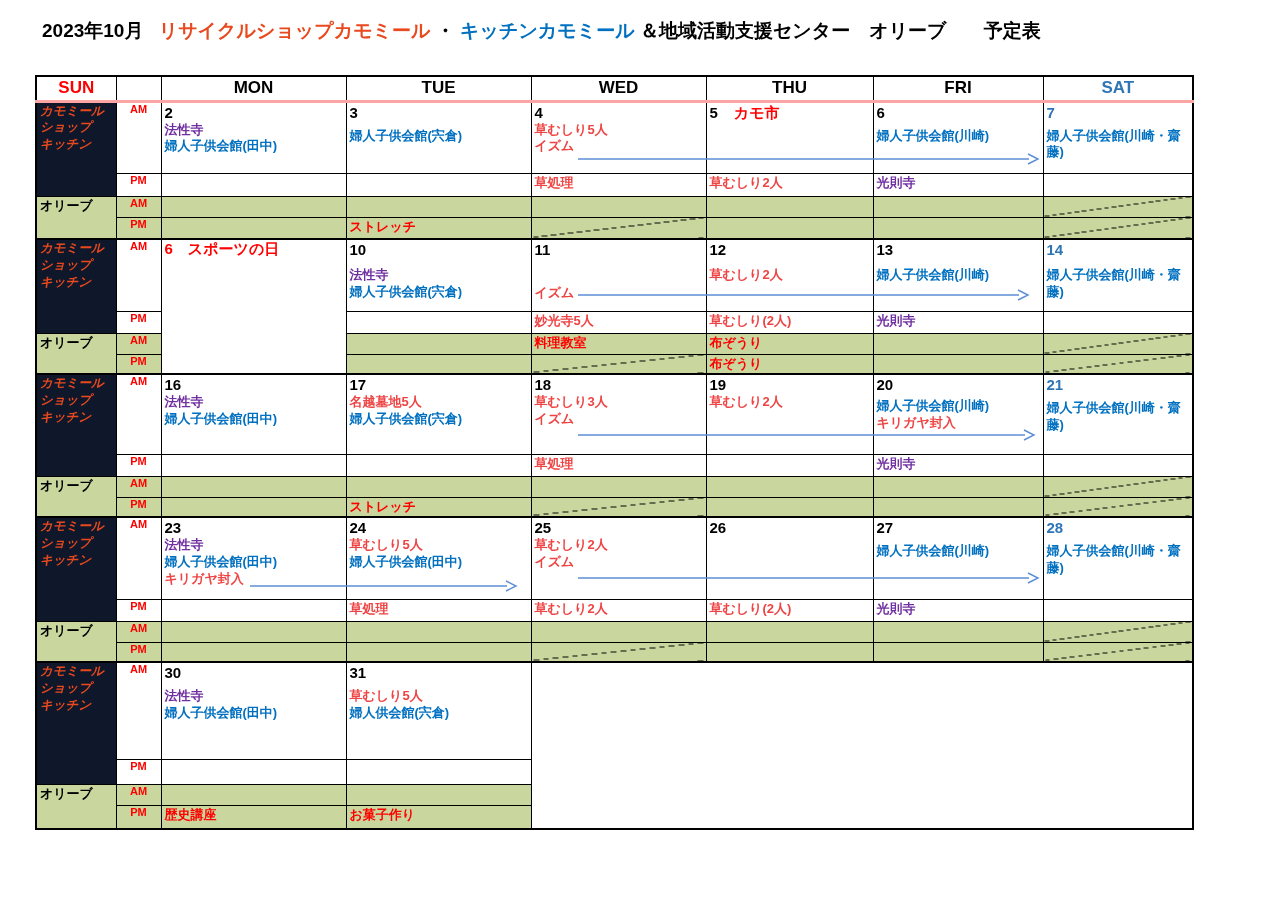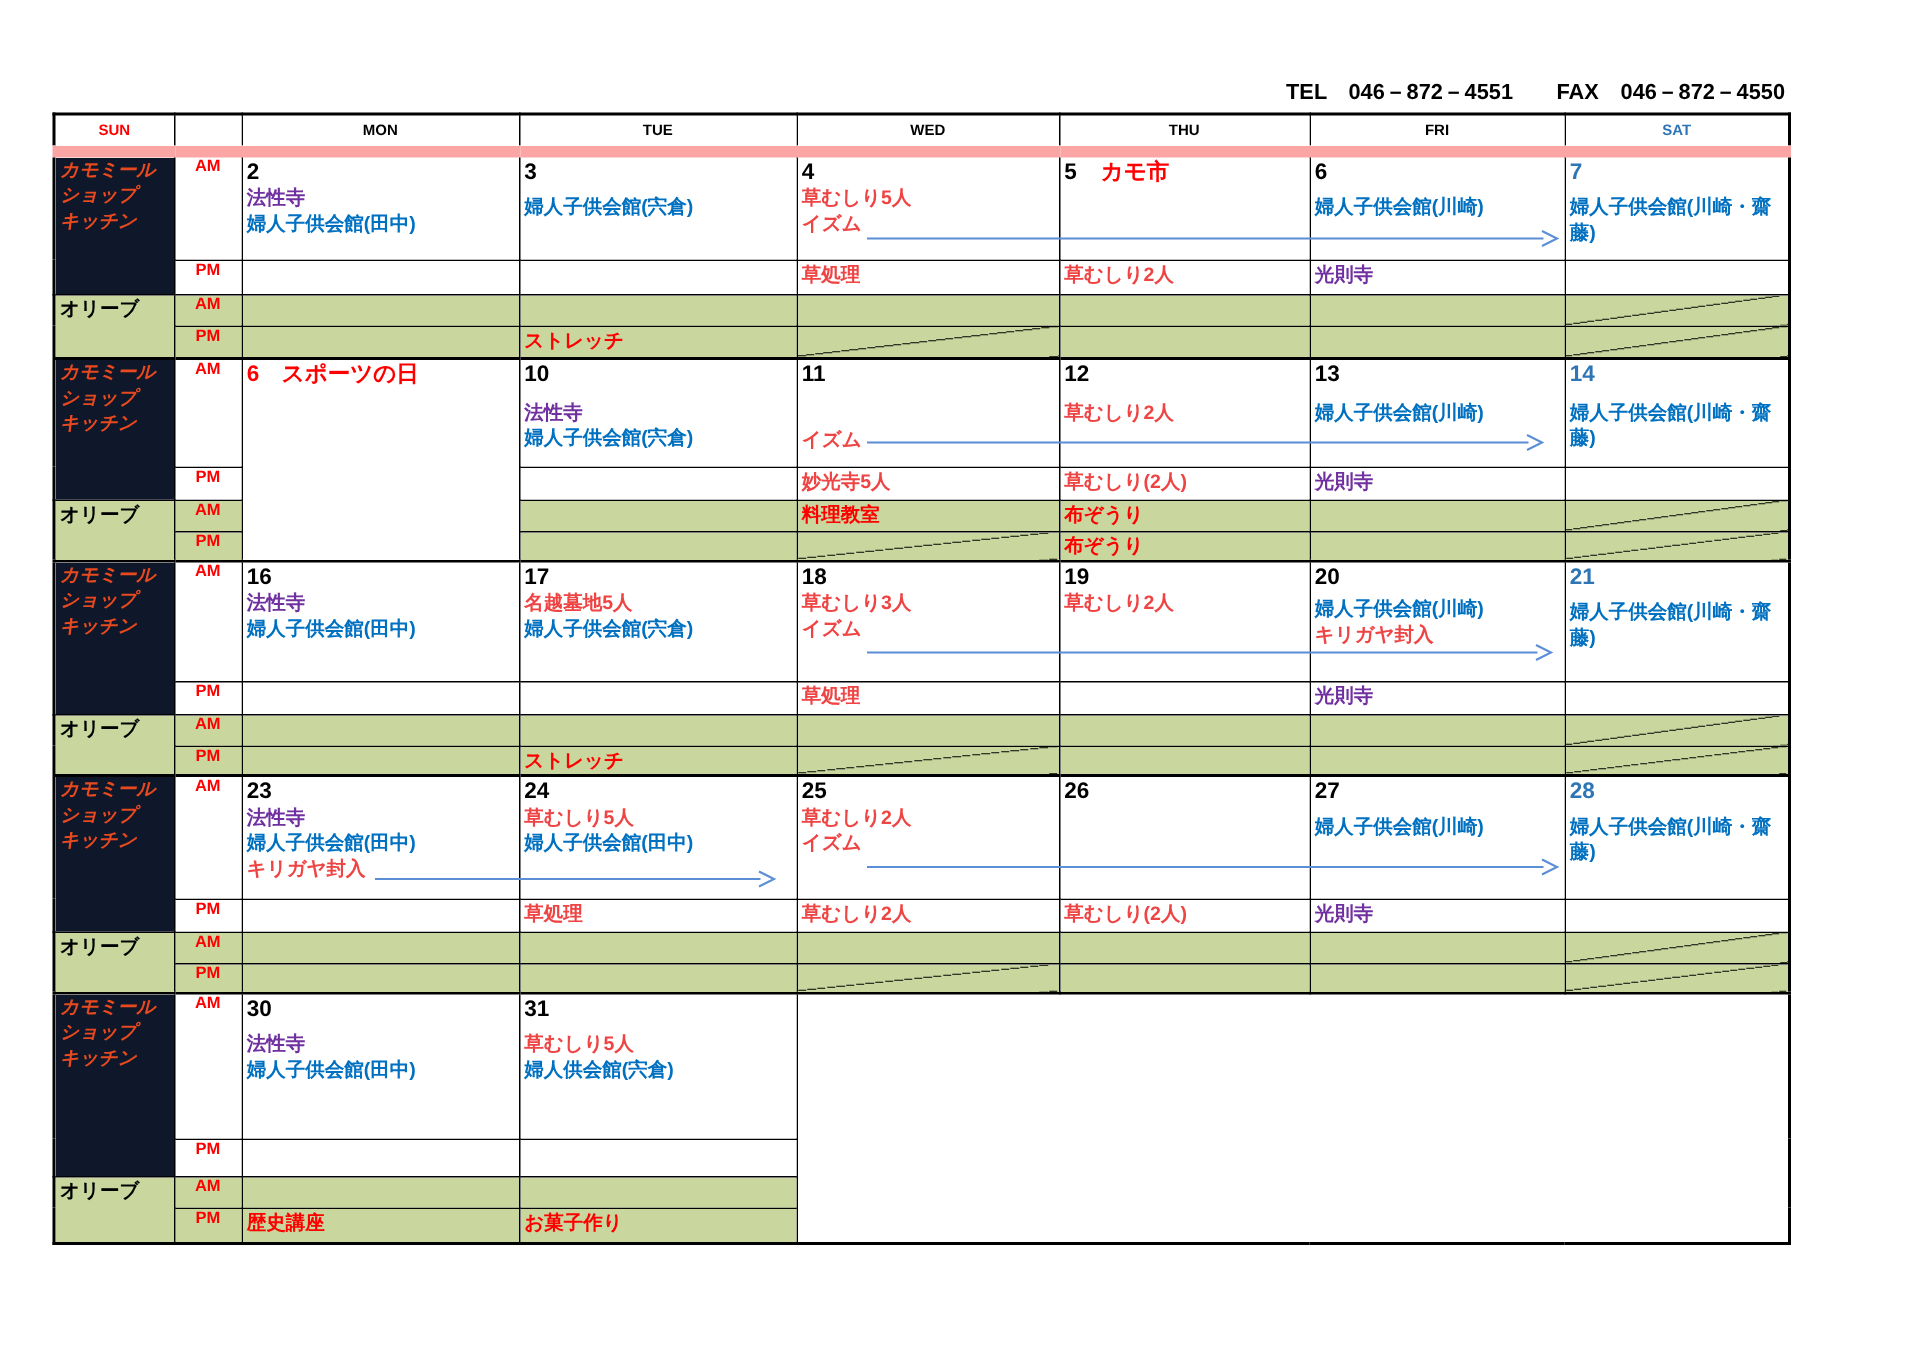--- a/index.html
+++ b/index.html
@@ -9,21 +9,21 @@
   
   .title-row{position:absolute;left:42px;top:18px;font-size:19px;font-weight:bold;white-space:nowrap;color:#000;}
   .t-orange{color:#e8491e;margin-left:10px;}
   .t-blue{color:#0070c0;}
   .t-suffix{margin-left:32px;}
   .contact{position:absolute;top:52px;right:90px;font-size:14.5px;font-weight:bold;color:#000;white-space:pre;}
 
   
   table.cal{position:absolute;left:35px;top:75px;width:1157px;border-collapse:collapse;table-layout:fixed;border:2px solid #000;}
   .cal th,.cal td{border:1px solid #000;padding:0 3px;vertical-align:top;font-weight:bold;overflow:visible;position:relative;box-sizing:border-box;}
-  .cal thead th{height:25px;text-align:center;vertical-align:middle;font-size:10px;color:#000;background:#fff;border-bottom:8px solid #fca5a5;}
+  .cal thead th{height:25px;text-align:center;vertical-align:middle;font-size:17px;color:#000;background:#fff;border-bottom:3px solid #fca5a5;}
   .hdr-sun{color:#ff0000 !important;}
   .hdr-sat{color:#2e75b6 !important;}
   tr.wk-top td{border-top:2px solid #000;}
 
   .shop-cell{color:#e8491e;font-size:12.5px;vertical-align:middle;line-height:1.35;background:#0f172a;font-style:italic;}
   .ampm{color:#ff0000;text-align:center;vertical-align:middle;font-size:11px;background:#fff;}
   .olive-bg{background:#c9d79e !important;}
   .olive-cell{background:#c9d79e;}
   .olive-name{color:#000000;font-size:13px;vertical-align:middle;background:#c9d79e;}
 
@@ -46,22 +46,29 @@
   .illus-cell{background:#fff;padding:0 !important;}
   .illus{position:relative;width:100%;height:100%;overflow:hidden;}
 
   .note{position:absolute;top:834px;right:140px;font-size:13.5px;font-weight:bold;color:#000;}
 </style>
 </head>
 <body>
 
 <div class="page">
 
-
-  <div class="contact">TEL　046－872－4551　　FAX　046－872－4550</div>
+  <div class="title-row">
+    <span>2023年10月</span>
+    <span class="t-orange">リサイクルショップカモミール</span>
+    <span>・</span>
+    <span class="t-blue">キッチンカモミール</span>
+    <span>＆地域活動支援センター　オリーブ</span>
+    <span class="t-suffix">予定表</span>
+  </div>
+
 
   <table class="cal">
     <colgroup>
       <col style="width:80px">
         <col style="width:45px">
         <col style="width:185px">
         <col style="width:185px">
       <col style="width:175px">
         <col style="width:167px">
         <col style="width:170px">

